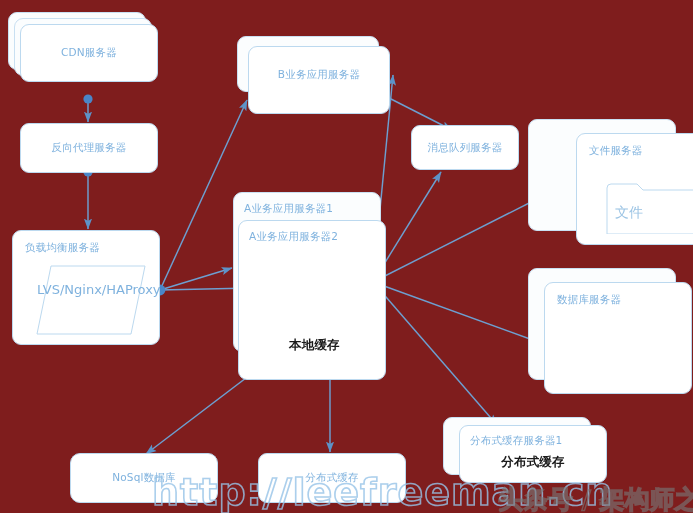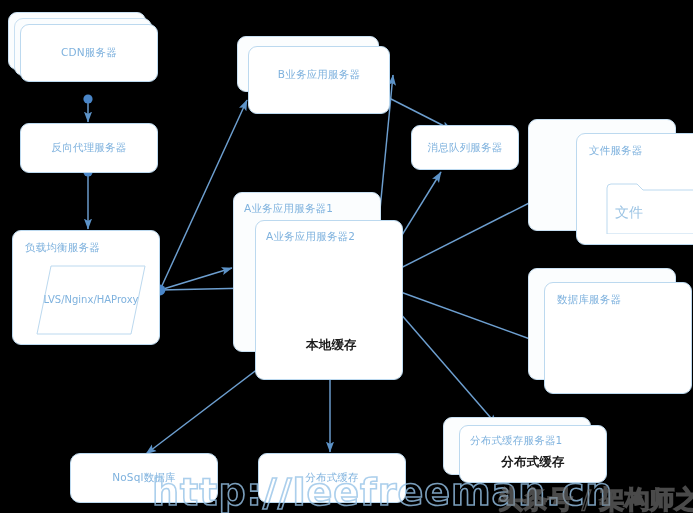--- a/index.html
+++ b/index.html
@@ -7,21 +7,21 @@
     padding: 0;
     background: #ffffff;
   }
   body {
     font-family: "DejaVu Sans", "Liberation Sans", sans-serif;
   }
   #canvas {
     position: relative;
     width: 693px;
     height: 513px;
-    background: #000000;
+    background: #7f1d1d;
     overflow: hidden;
   }
   #edges {
     position: absolute;
     left: 0;
     top: 0;
     width: 693px;
     height: 513px;
     z-index: 1;
   }
@@ -176,21 +176,21 @@
     </div>
   </div>
 
   <div class="node">
     <div class="box" style="left:12px; top:230px; width:148px; height:115px;">
       <div class="box-label" style="left:12px; top:10px;">负载均衡服务器</div>
       <div class="para" style="left:24px; top:35px; width:108px; height:68px;">
         <svg width="108" height="68" viewBox="0 0 108 68">
           <polygon points="14,0 108,0 94,68 0,68" fill="none" stroke="#bcd9ef" stroke-width="1"></polygon>
         </svg>
-        <div class="para-label" style="top:28px; font-size:10px;">LVS/Nginx/HAProxy</div>
+        <div class="para-label" style="top:16px; font-size:13px;">LVS/Nginx/HAProxy</div>
       </div>
     </div>
   </div>
 
   <div class="node">
     <div class="box ghost" style="left:237px; top:36px; width:142px; height:56px;"></div>
     <div class="box" style="left:248px; top:46px; width:142px; height:68px;">
       <div class="box-label centered" style="top:21px;">B业务应用服务器</div>
     </div>
   </div>
@@ -198,21 +198,21 @@
   <div class="node">
     <div class="box" style="left:411px; top:125px; width:108px; height:45px;">
       <div class="box-label centered" style="top:15px;">消息队列服务器</div>
     </div>
   </div>
 
   <div class="node">
     <div class="box ghost" style="left:233px; top:192px; width:148px; height:160px;">
       <div class="box-label" style="left:10px; top:9px;">A业务应用服务器1</div>
     </div>
-    <div class="box" style="left:255px; top:220px; width:148px; height:160px;padding-left:47px;">
+    <div class="box" style="left:238px; top:220px; width:148px; height:160px;padding-left:47px;">
       <div class="box-label" style="left:10px; top:9px;">A业务应用服务器2</div>
       <div class="box-label dark" style="left:50px; top:116px;">本地缓存</div>
     </div>
   </div>
 
   <div class="node">
     <div class="box ghost" style="left:528px; top:119px; width:148px; height:112px;"></div>
     <div class="box" style="left:544px; top:133px; width:148px; height:112px;margin-left:32px;">
       <div class="box-label" style="left:12px; top:10px;">文件服务器</div>
       <div style="position:absolute; left:26px; top:42px; width:100px; height:58px;">

